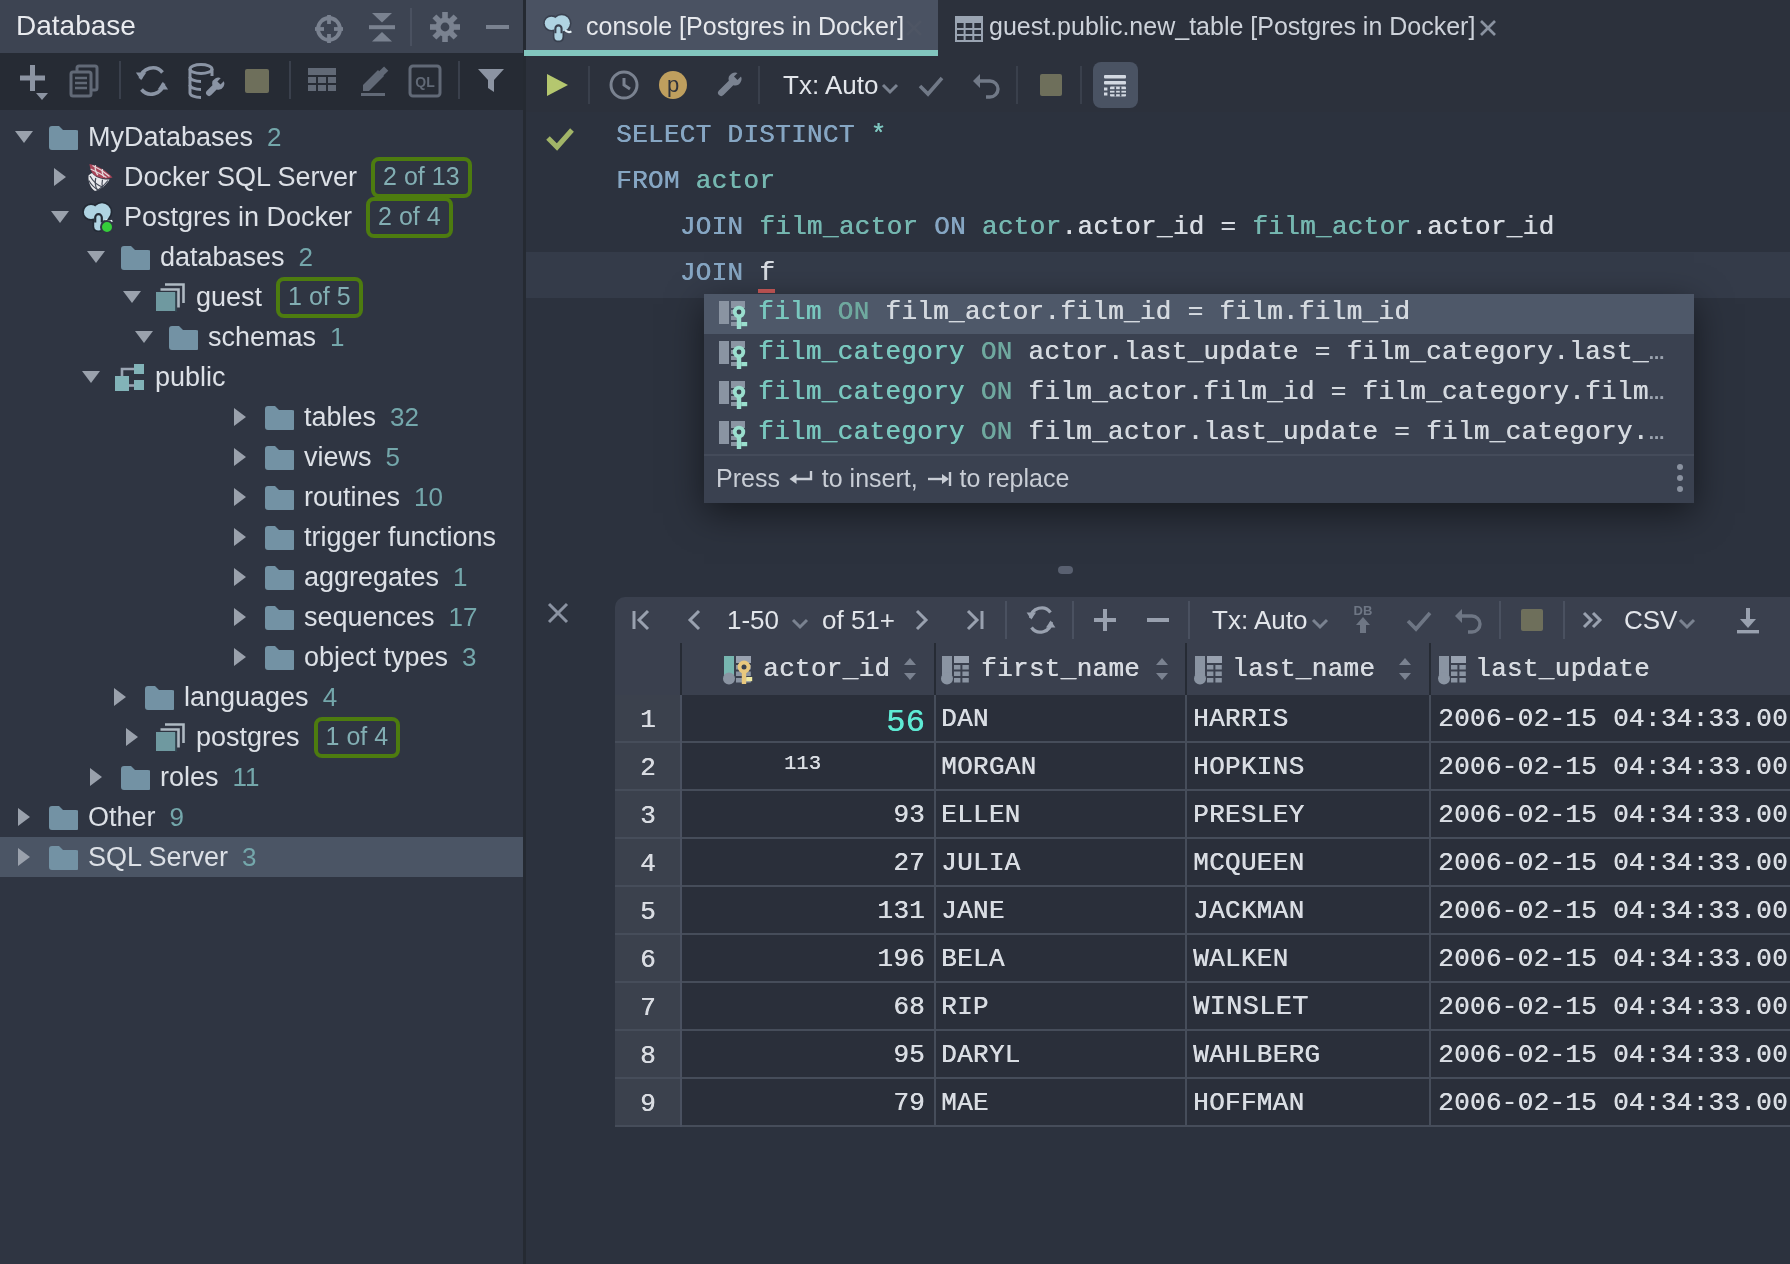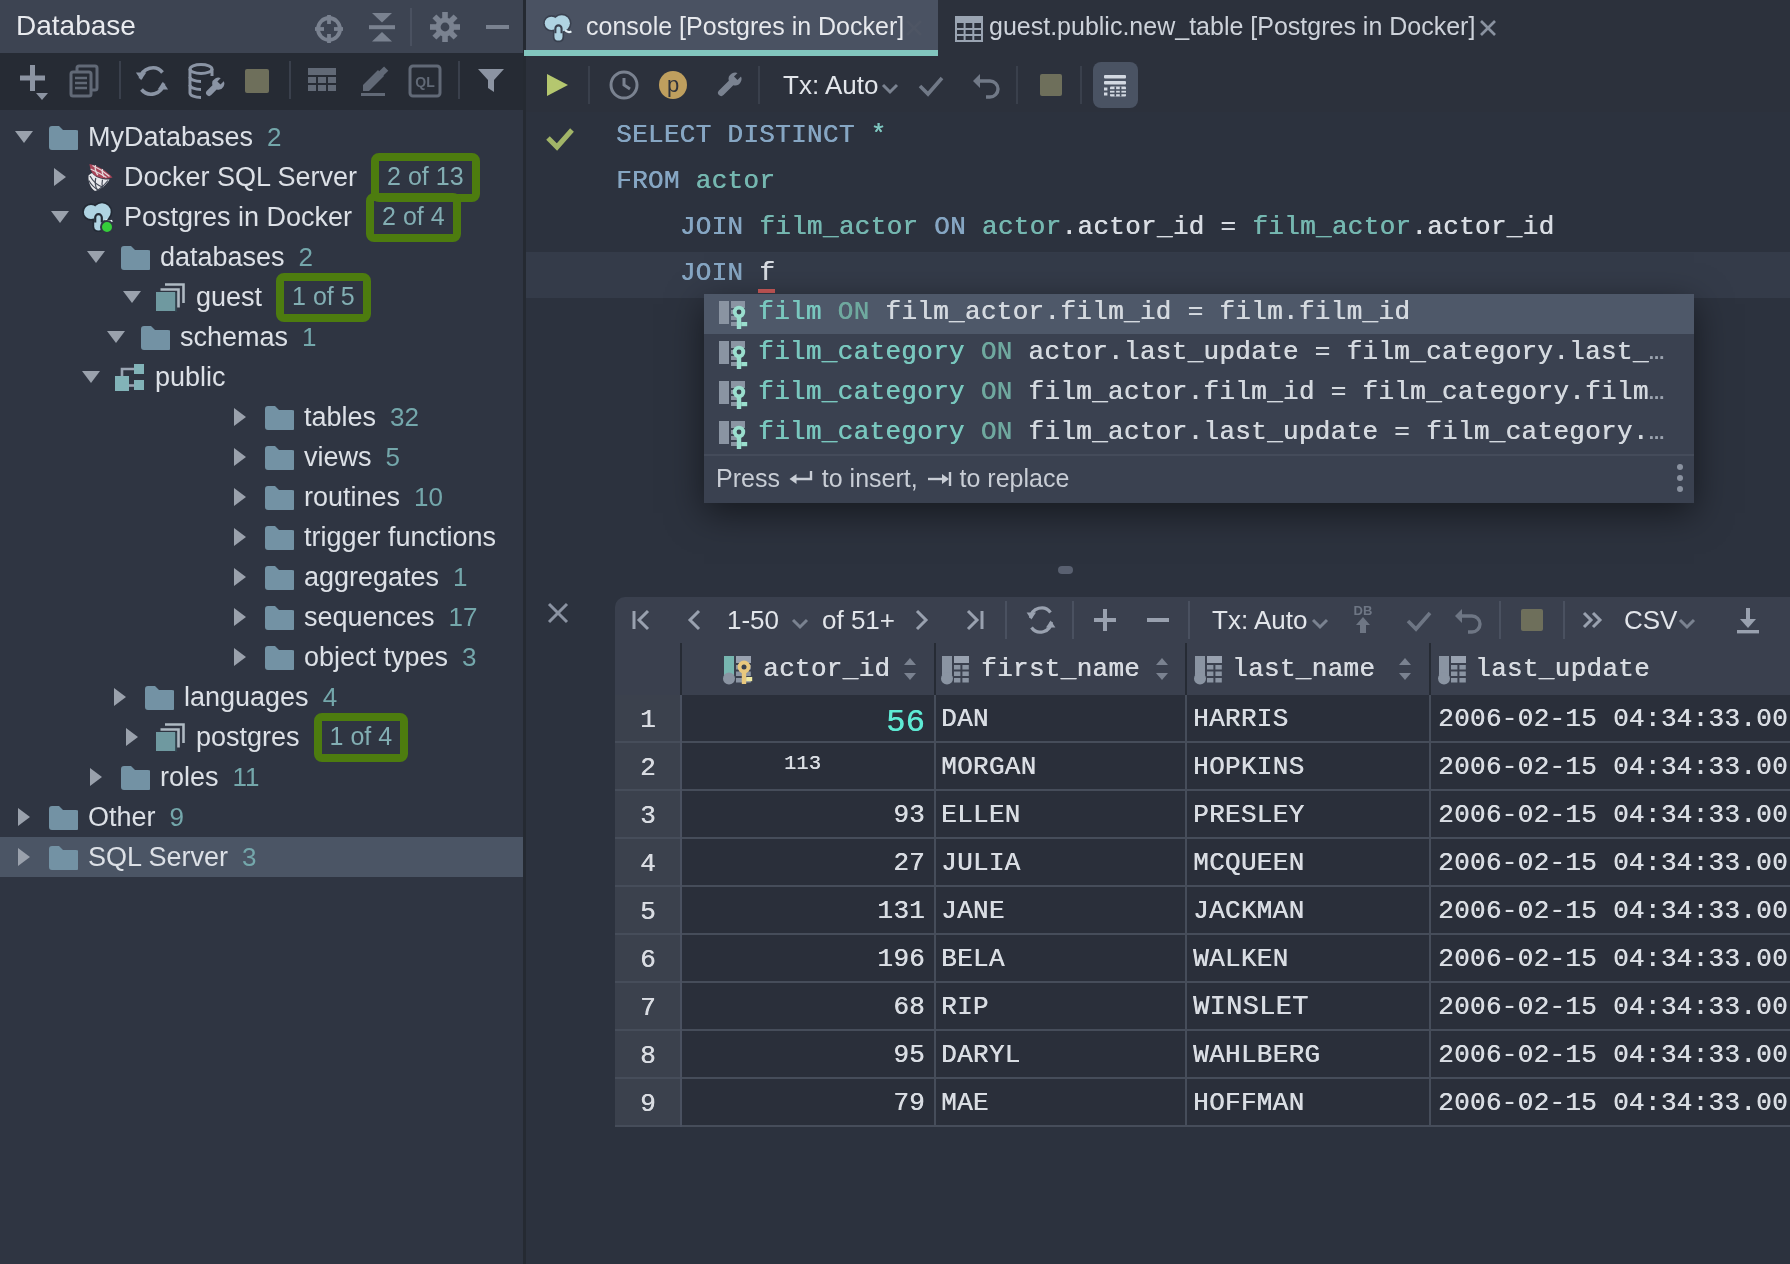--- a/index.html
+++ b/index.html
@@ -5,21 +5,21 @@
 body{font-family:"Liberation Sans",sans-serif;position:relative;}
 .a{position:absolute;}
 .mono{font-family:"Liberation Mono",monospace;letter-spacing:0.3px;text-shadow:0.5px 0 0 currentColor;}
 .trow{position:absolute;left:0;width:523px;height:40px;display:flex;align-items:center;}
 .tw{display:inline-flex;align-items:center;justify-content:center;width:22px;height:22px;flex:none;}
 .arr-e{width:0;height:0;border-left:9px solid transparent;border-right:9px solid transparent;border-top:12px solid #9AA1AC;}
 .arr-c{width:0;height:0;border-top:9px solid transparent;border-bottom:9px solid transparent;border-left:12px solid #9AA1AC;}
 .ticon{width:32px;height:32px;margin-left:11px;flex:none;}
 .tlbl{margin-left:10px;font-size:27px;color:#DCE0E6;white-space:nowrap;}
 .tcnt{margin-left:14px;font-size:26px;color:#74A7AB;white-space:nowrap;}
-.tbadge{margin-left:14px;font-size:25px;color:#82AEB3;border:8px solid #4d7c0f;border-radius:8px;padding:0 8px 2px 8px;white-space:nowrap;line-height:31px;}
+.tbadge{margin-left:14px;font-size:25px;color:#82AEB3;border:4px solid #4d7c0f;border-radius:8px;padding:0 8px 2px 8px;white-space:nowrap;line-height:31px;}
 </style></head><body>
 
 <div class="a" style="left:0;top:0;width:523px;height:1264px;background:#2F3542"></div>
 <div class="a" style="left:0;top:0;width:523px;height:53px;background:#3D4452"></div>
 <div class="a" style="left:16px;top:10px;font-size:28px;color:#E8EAEE;">Database</div>
 <svg class="a" style="left:311px;top:11px" width="36" height="36" viewBox="0 0 36 36">
 <circle cx="18" cy="18" r="11" fill="none" stroke="#7A8290" stroke-width="3.8"></circle>
 <g stroke="#7A8290" stroke-width="3.8">
       <line x1="18" y1="4" x2="18" y2="13"></line>
       <line x1="18" y1="23" x2="18" y2="32"></line>
@@ -188,21 +188,21 @@
 <g fill="none" stroke="#AEB9C2" stroke-width="2.6">
 <path d="M11 3.5 H 29.5 V 22"></path>
 <path d="M6.5 8.5 H 24.5 V 26.5"></path>
       </g>
 <rect x="2" y="11" width="19" height="19" fill="#6F99A0"></rect>
 <path d="M21 11 l1.5 1 v19 l-1.5 -1 z" fill="#38505A"></path>
     </svg>
     <span class="tlbl">guest</span>
     <span class="tbadge">1 of 5</span>
   </div>
-<div class="trow" style="top:317px;padding-left:105px;">
+<div class="trow" style="top:317px;padding-left:105px;margin-left:28px;">
     <span class="tw">
       <span class="arr-e"></span>
     </span>
     <svg class="ticon" viewBox="0 0 32 32">
       <path d="M3 8 a3 3 0 0 1 3-3 h7 l4 4 h13 a3 3 0 0 1 3 3 v14 a3 3 0 0 1-3 3 H6 a3 3 0 0 1-3-3 z" fill="#7392A4"></path>
     </svg>
     <span class="tlbl">schemas</span>
     <span class="tcnt">1</span>
   </div>
 <div class="trow" style="top:357px;padding-left:80px;">

